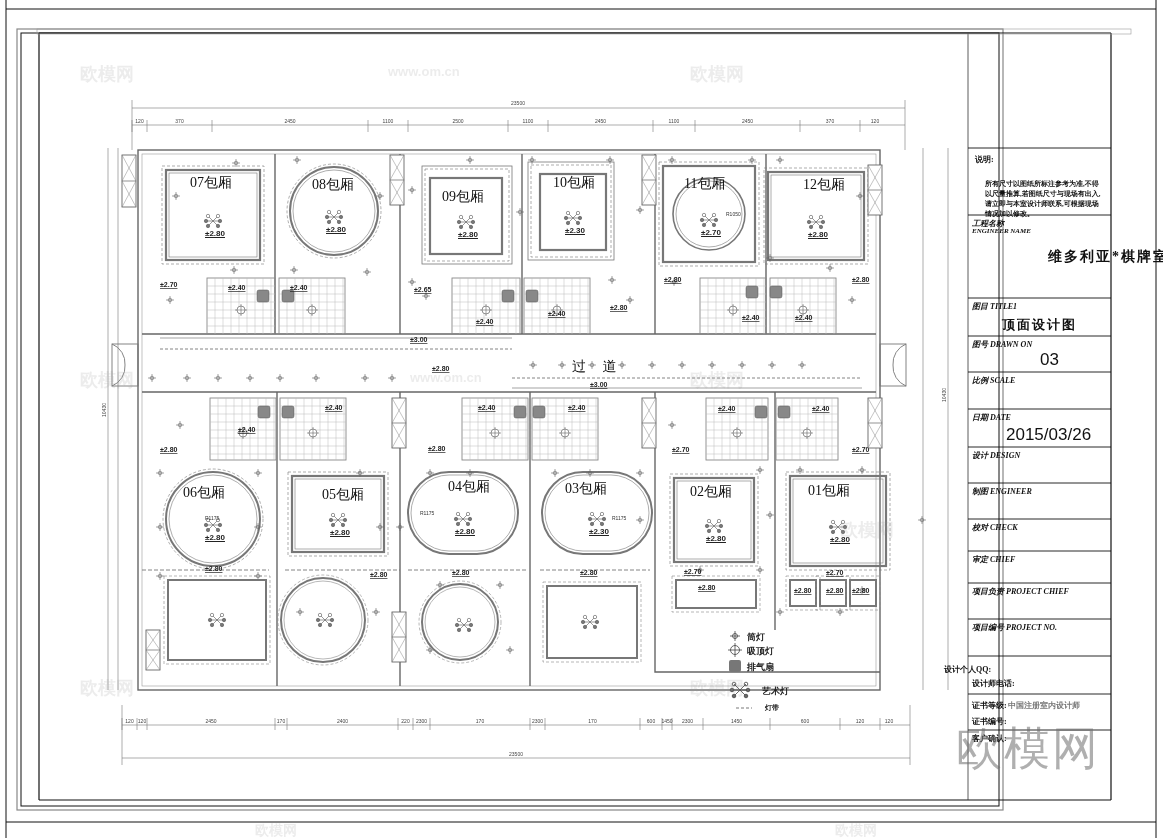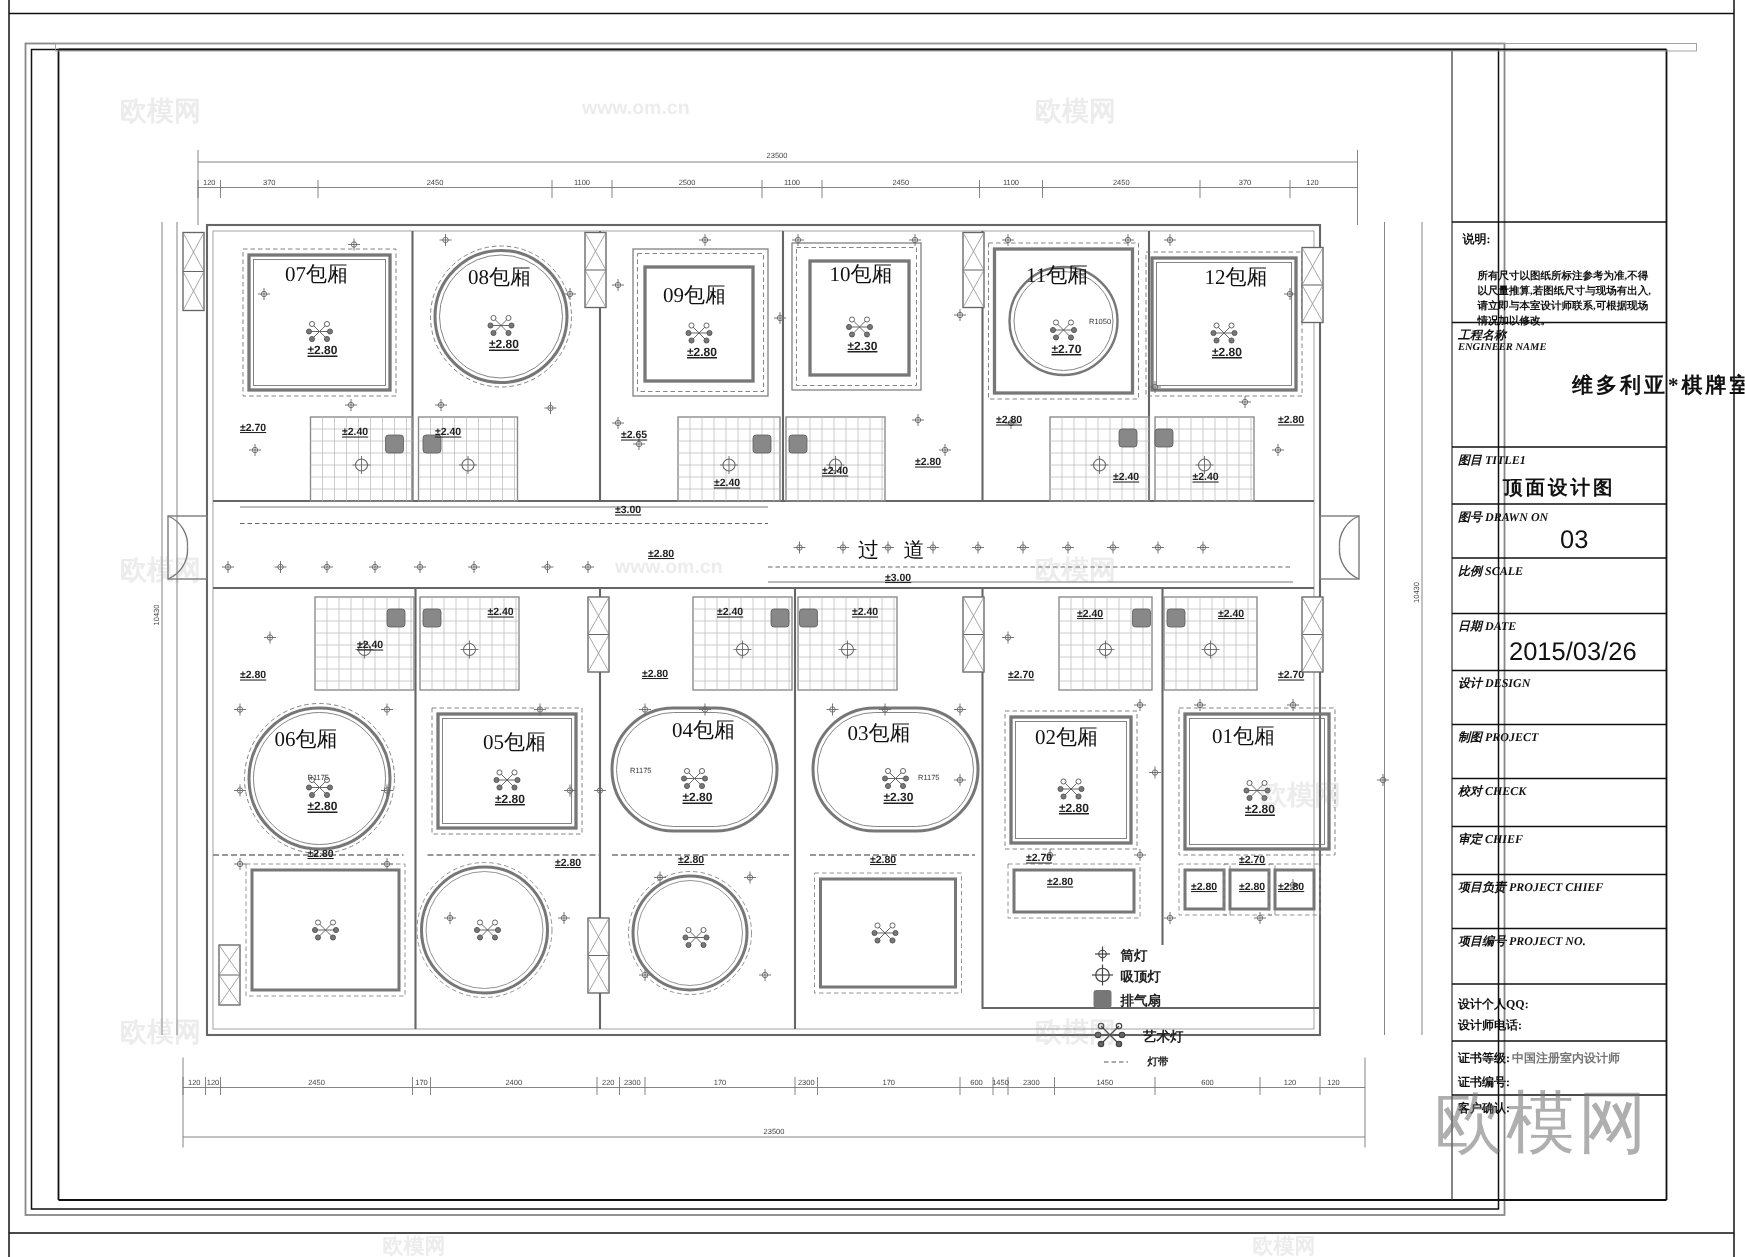--- a/index.html
+++ b/index.html
@@ -1275,26 +1275,26 @@
     <div class="tb-label" style="left:972px;top:227px;font-size:7px;">ENGINEER NAME</div>
     <div class="tb-cn" style="left:1000px;top:248px;margin-left:48px;">维多利亚*棋牌室</div>
     <div class="tb-label" style="left:972px;top:301px;">图目 TITLE1</div>
     <div class="tb-cn" style="left:1002px;top:316px;font-size:13px;">顶面设计图</div>
     <div class="tb-label" style="left:972px;top:339px;">图号 DRAWN ON</div>
     <div class="tb-value" style="left:1040px;top:350px;">03</div>
     <div class="tb-label" style="left:972px;top:375px;">比例 SCALE</div>
     <div class="tb-label" style="left:972px;top:412px;">日期 DATE</div>
     <div class="tb-value" style="left:1006px;top:425px;font-size:17px;">2015/03/26</div>
     <div class="tb-label" style="left:972px;top:450px;">设计 DESIGN</div>
-    <div class="tb-label" style="left:972px;top:486px;">制图 PROJECT</div>
+    <div class="tb-label" style="left:972px;top:486px;">制图 ENGINEER</div>
     <div class="tb-label" style="left:972px;top:522px;text-align:right;">校对 CHECK</div>
     <div class="tb-label" style="left:972px;top:554px;">审定 CHIEF</div>
     <div class="tb-label" style="left:972px;top:586px;">项目负责 PROJECT CHIEF</div>
     <div class="tb-label" style="left:972px;top:622px;">项目编号 PROJECT NO.</div>
-    <div class="tb-label" style="left:972px;top:664px;font-style:normal;">设计个人QQ:</div>
+    <div class="tb-label" style="left:944px;top:664px;font-style:normal;">设计个人QQ:</div>
     <div class="tb-label" style="left:972px;top:678px;font-style:normal;">设计师电话:</div>
     <div class="tb-label" style="left:972px;top:700px;font-style:normal;">证书等级:</div>
     <div class="tb-label" style="left:1008px;top:700px;font-style:normal;color:#777;">中国注册室内设计师</div>
     <div class="tb-label" style="left:972px;top:716px;font-style:normal;">证书编号:</div>
     <div class="tb-label" style="left:972px;top:733px;font-style:normal;">客户确认:</div>
   </div>
 
   
   <div>
     <div class="wm" style="left:80px;top:62px;">欧模网</div>

